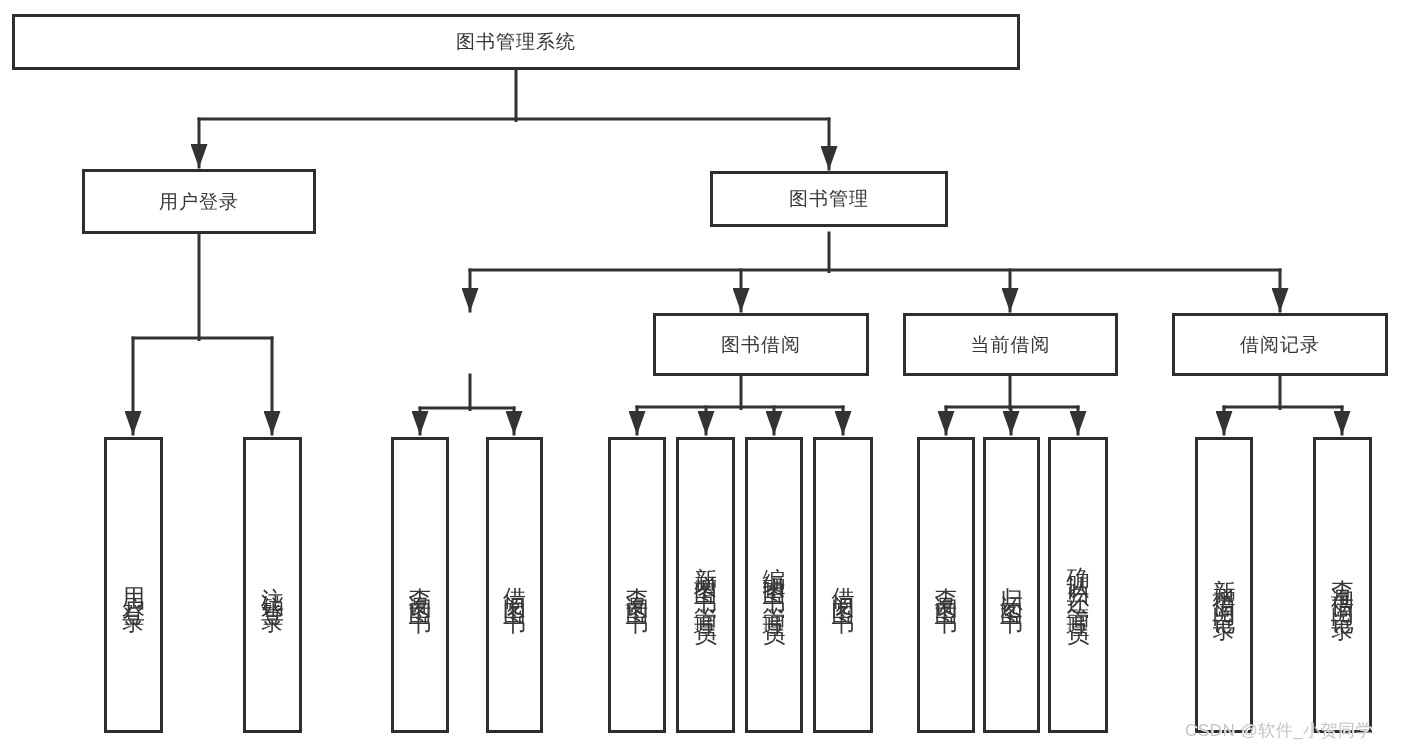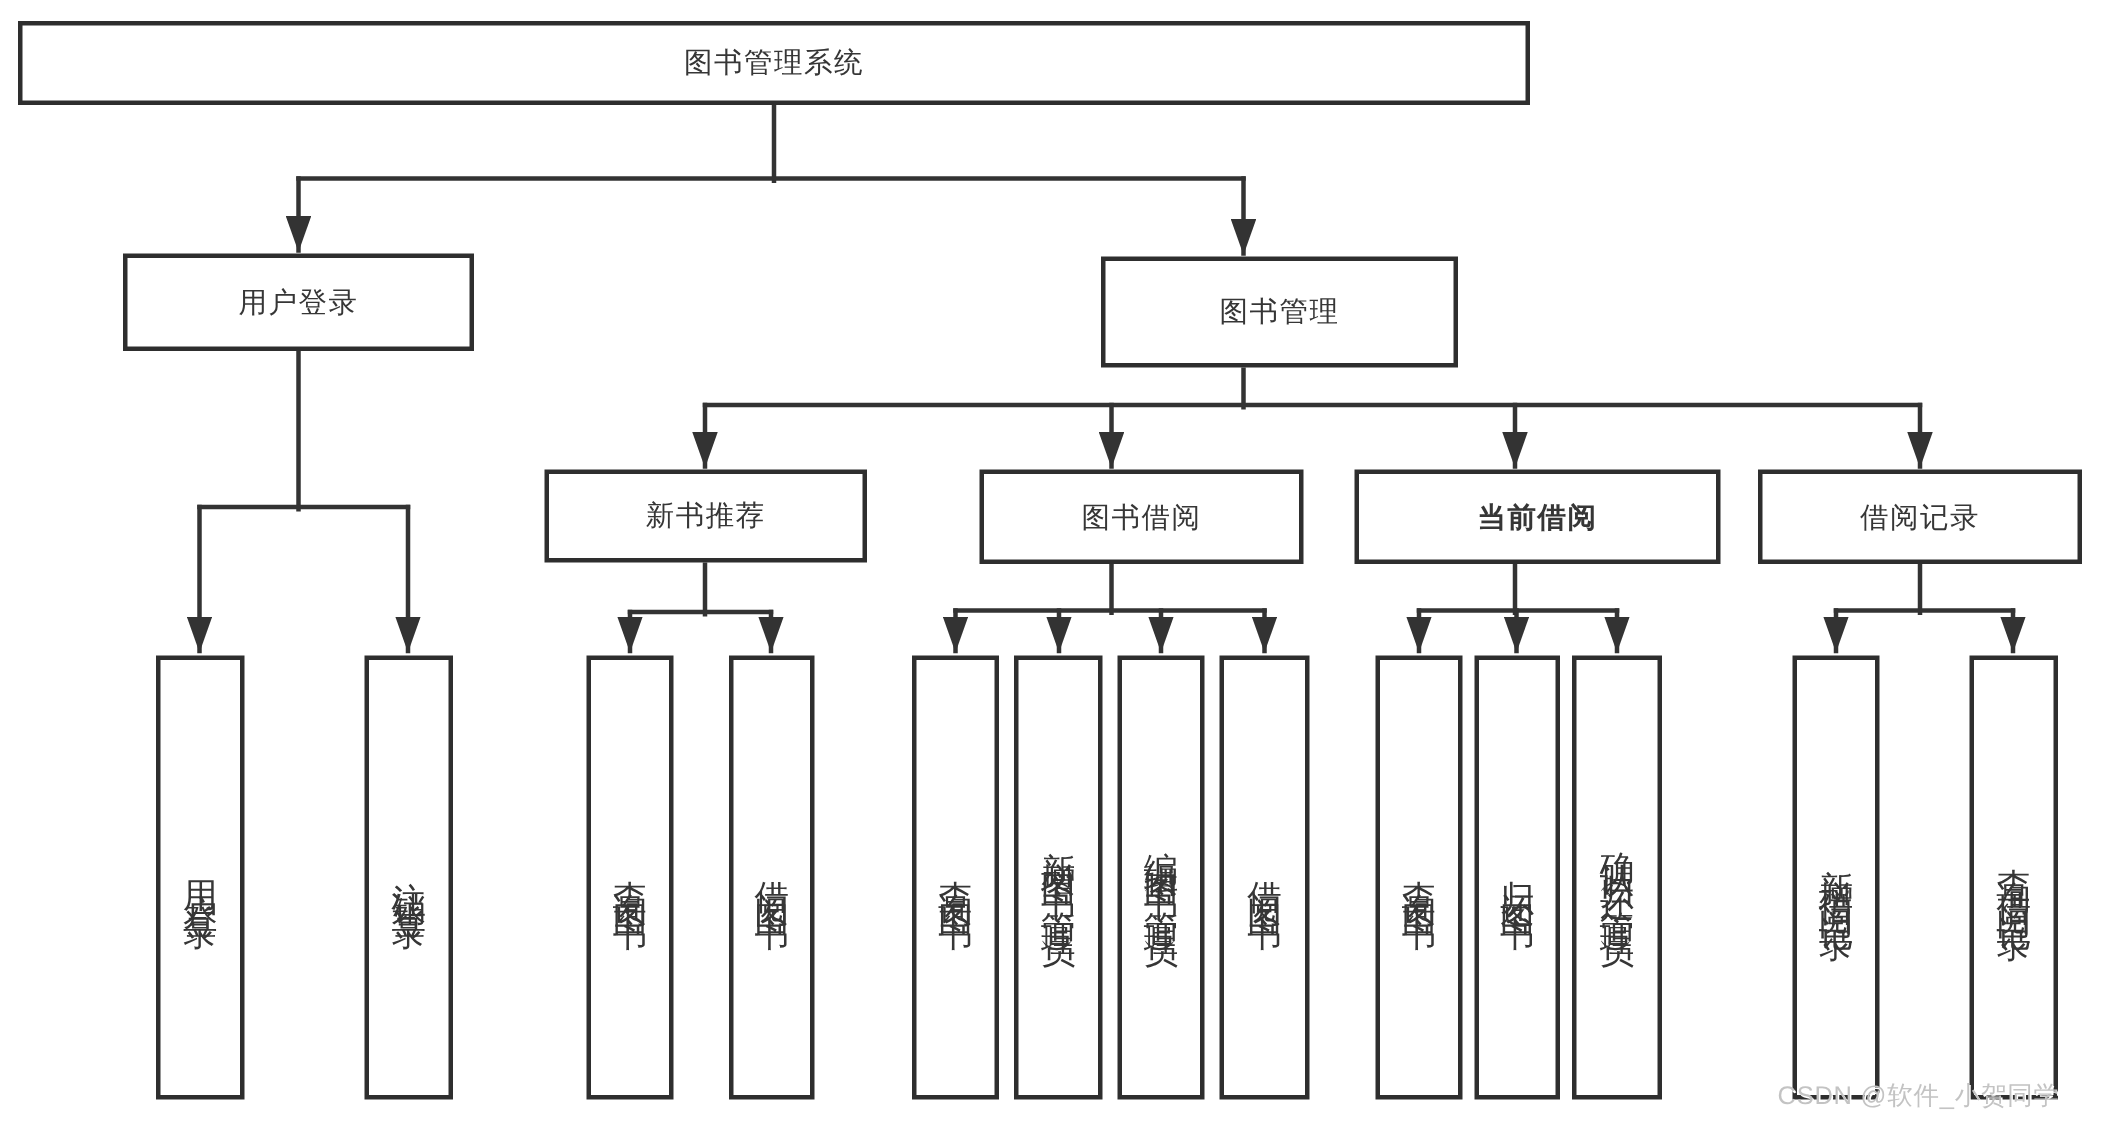--- a/index.html
+++ b/index.html
@@ -77,25 +77,24 @@
       <line x1="1280" y1="376" x2="1280" y2="408.5"></line>
       <line x1="1224" y1="407" x2="1342" y2="407"></line>
       <line x1="1224" y1="407" x2="1224" y2="434" marker-end="url(#arrow)"></line>
       <line x1="1342" y1="407" x2="1342" y2="434" marker-end="url(#arrow)"></line>
     </g>
   </svg>
 
   <div class="box" style="left:12px;top:14px;width:1008px;height:56px;">图书管理系统</div>
 
   <div class="box" style="left:82px;top:169px;width:234px;height:65px;">用户登录</div>
-  <div class="box" style="left:734px;top:171px;width:238px;height:74px;">图书管理</div>
+  <div class="box" style="left:710px;top:171px;width:238px;height:56px;">图书管理</div>
 
-  <div class="box" style="left:363px;top:313px;width:215px;height:62px;">新书推荐</div>
   <div class="box" style="left:633px;top:313px;width:216px;height:63px;margin-left:20px;">图书借阅</div>
-  <div class="box" style="left:903px;top:313px;width:244px;height:63px;font-weight:bold;">当前借阅</div>
+  <div class="box" style="left:903px;top:313px;width:215px;height:63px;">当前借阅</div>
   <div class="box" style="left:1172px;top:313px;width:216px;height:63px;">借阅记录</div>
 
   <div class="leaf" style="left:104px;width:59px;">
     <span>用户登录</span>
   </div>
   <div class="leaf" style="left:243px;width:59px;">
     <span>注销登录</span>
   </div>
 
   <div class="leaf" style="left:391px;width:58px;">

